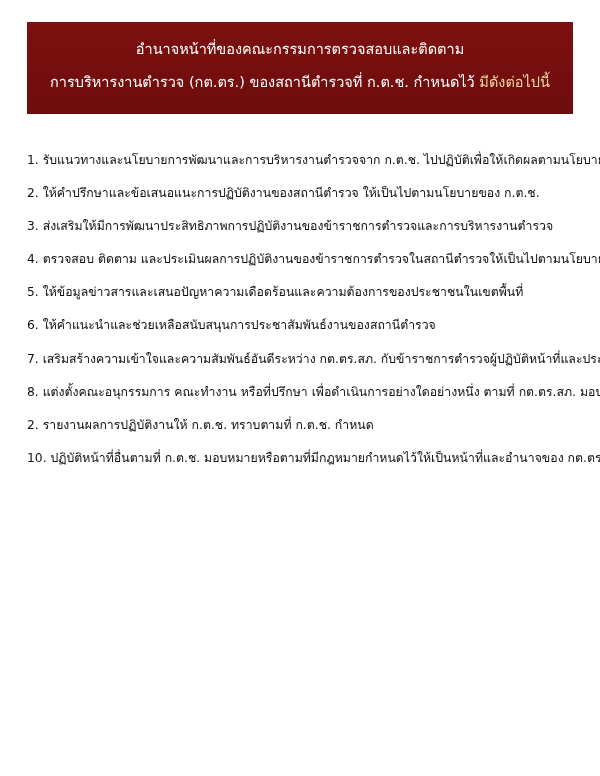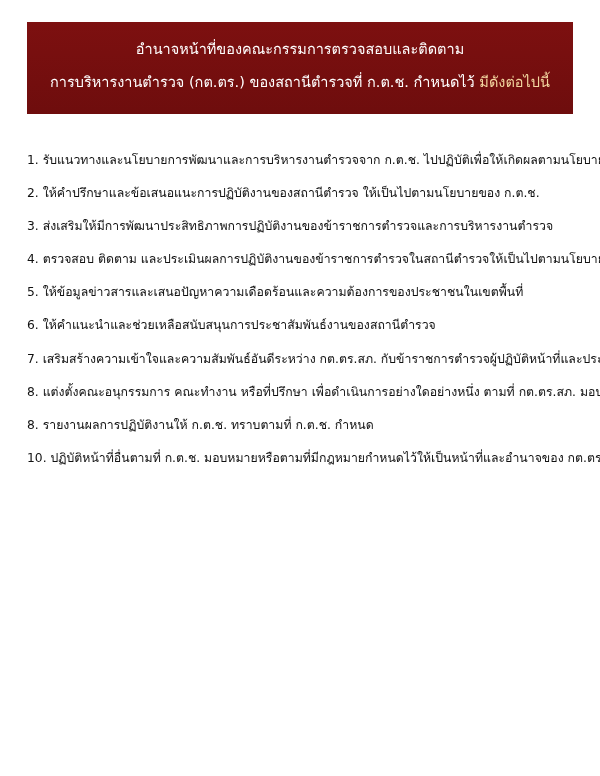--- a/index.html
+++ b/index.html
@@ -80,17 +80,17 @@
 
   <div class="content">
     <div class="item">1. รับแนวทางและนโยบายการพัฒนาและการบริหารงานตำรวจจาก ก.ต.ช. ไปปฏิบัติเพื่อให้เกิดผลตามนโยบาย</div>
     <div class="item">2. ให้คำปรึกษาและข้อเสนอแนะการปฏิบัติงานของสถานีตำรวจ ให้เป็นไปตามนโยบายของ ก.ต.ช.</div>
     <div class="item">3. ส่งเสริมให้มีการพัฒนาประสิทธิภาพการปฏิบัติงานของข้าราชการตำรวจและการบริหารงานตำรวจ</div>
     <div class="item">4. ตรวจสอบ ติดตาม และประเมินผลการปฏิบัติงานของข้าราชการตำรวจในสถานีตำรวจให้เป็นไปตามนโยบายของ ก.ต.ช.</div>
     <div class="item">5. ให้ข้อมูลข่าวสารและเสนอปัญหาความเดือดร้อนและความต้องการของประชาชนในเขตพื้นที่</div>
     <div class="item">6. ให้คำแนะนำและช่วยเหลือสนับสนุนการประชาสัมพันธ์งานของสถานีตำรวจ</div>
     <div class="item">7. เสริมสร้างความเข้าใจและความสัมพันธ์อันดีระหว่าง กต.ตร.สภ. กับข้าราชการตำรวจผู้ปฏิบัติหน้าที่และประชาชนในพื้นที่</div>
     <div class="item">8. แต่งตั้งคณะอนุกรรมการ คณะทำงาน หรือที่ปรึกษา เพื่อดำเนินการอย่างใดอย่างหนึ่ง ตามที่ กต.ตร.สภ. มอบหมาย</div>
-    <div class="item">8. รายงานผลการปฏิบัติงานให้ ก.ต.ช. ทราบตามที่ ก.ต.ช. กำหนด</div>
+    <div class="item">2. รายงานผลการปฏิบัติงานให้ ก.ต.ช. ทราบตามที่ ก.ต.ช. กำหนด</div>
     <div class="item">10. ปฏิบัติหน้าที่อื่นตามที่ ก.ต.ช. มอบหมายหรือตามที่มีกฎหมายกำหนดไว้ให้เป็นหน้าที่และอำนาจของ กต.ตร</div>
   </div>
 
 </div>
 
 </body></html>

